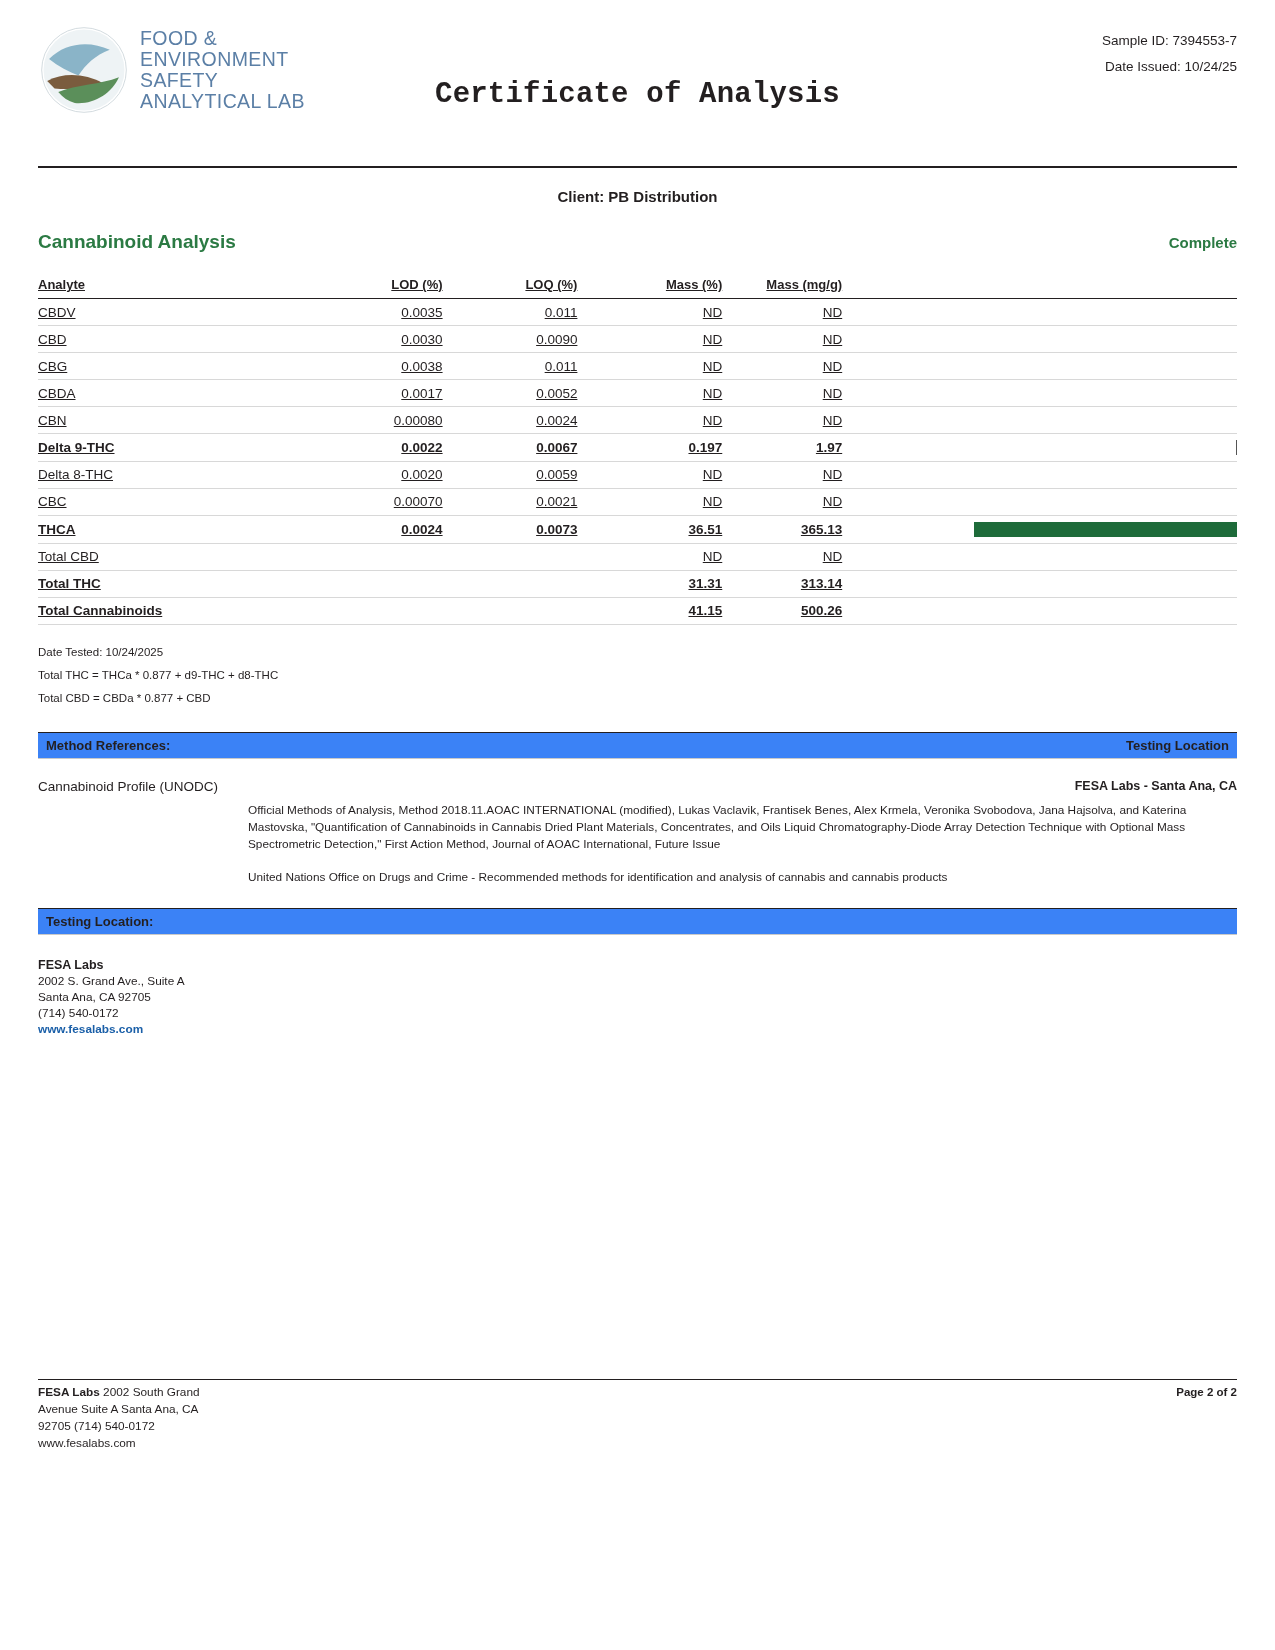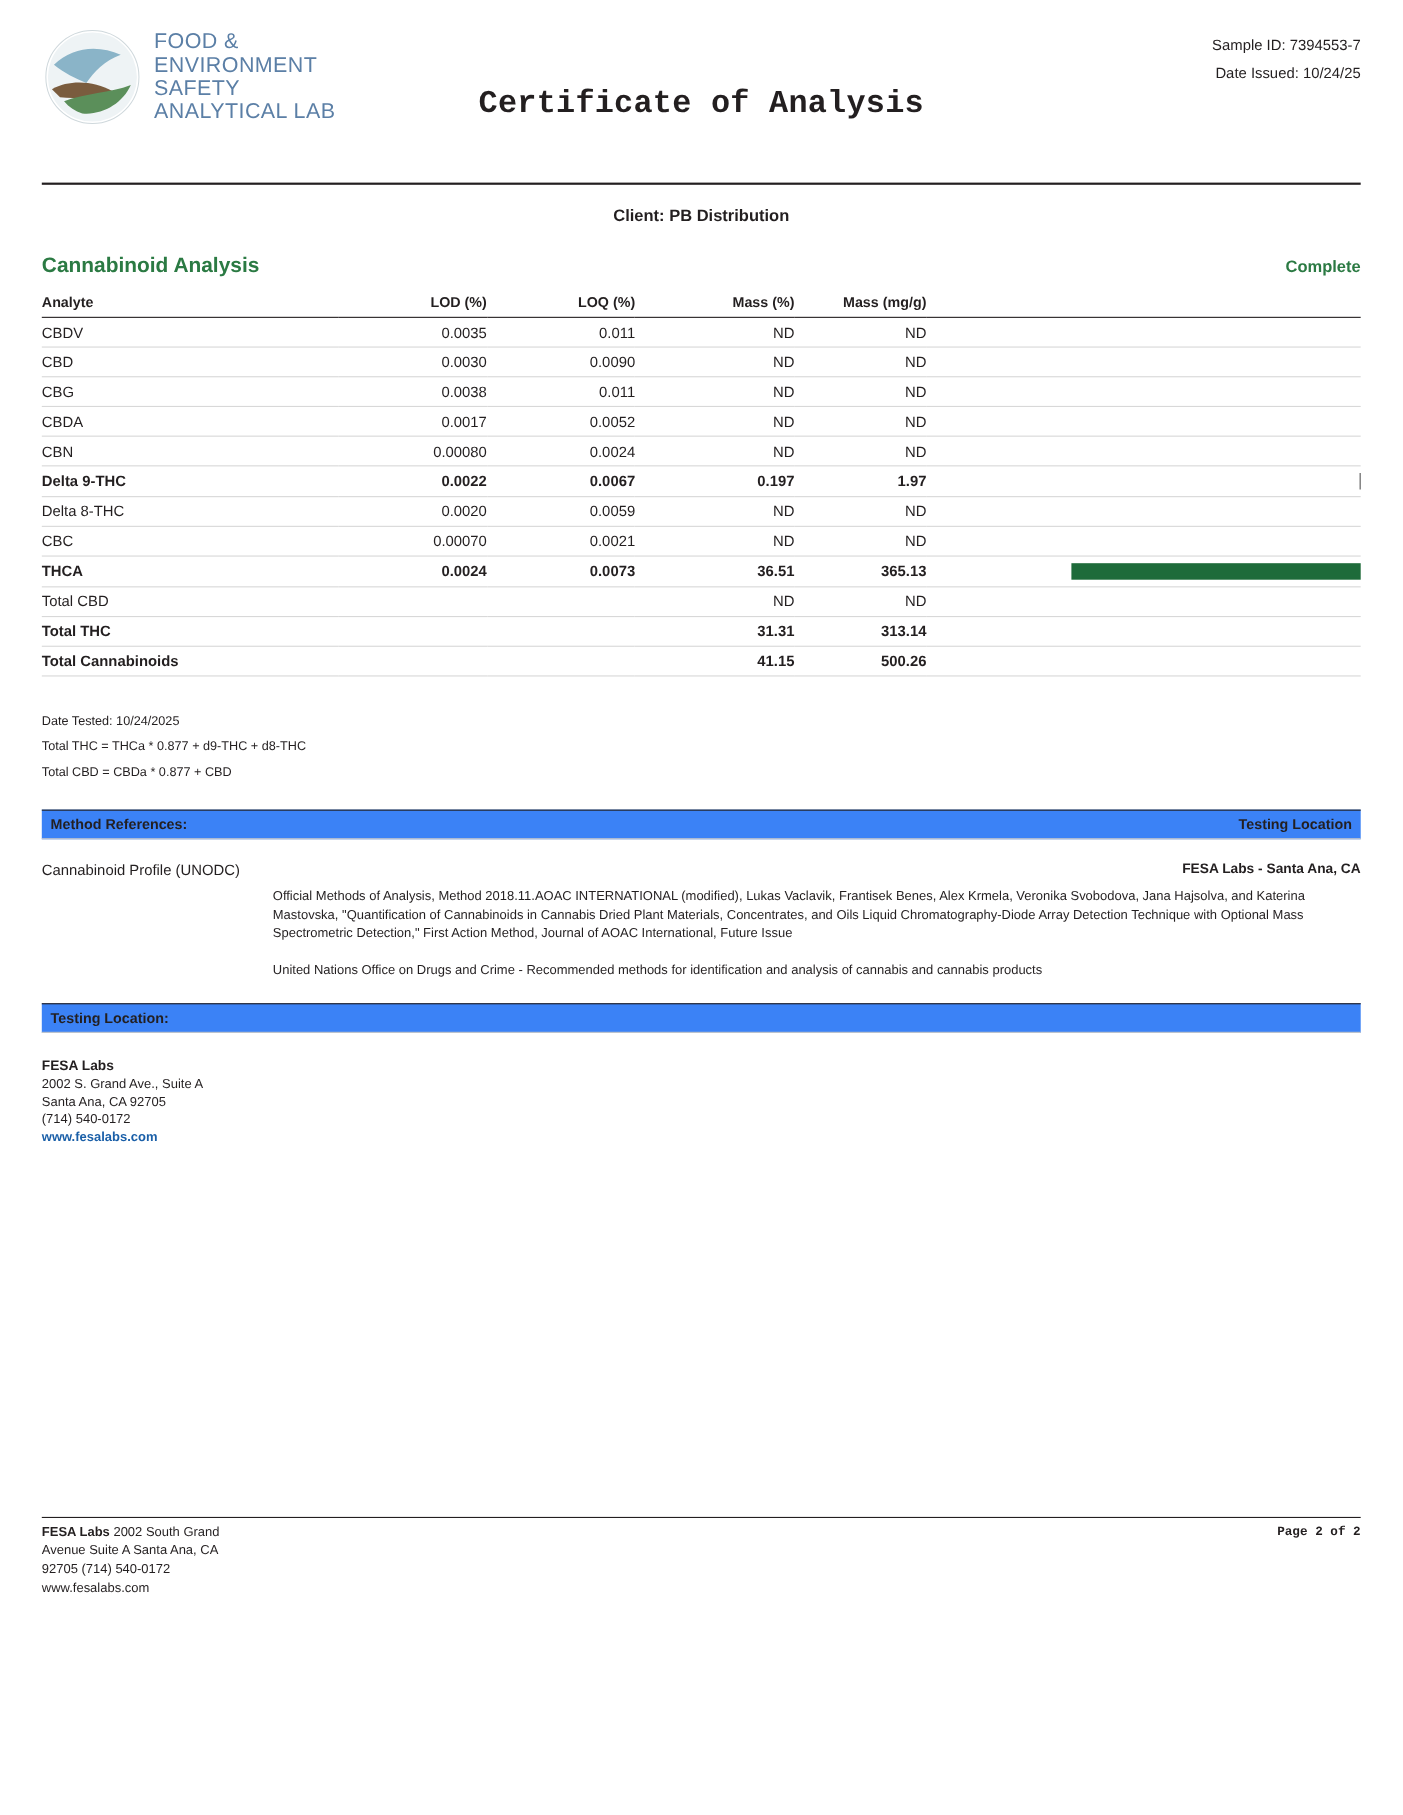--- a/index.html
+++ b/index.html
@@ -100,22 +100,23 @@
   .section-status {
     color: #2b7a43;
     font-size: 15px;
     font-weight: bold;
   }
 
   
   table.results {
     width: 100%;
     border-collapse: collapse;
-    margin-top: 14px;
+    margin-top: 24px;
     font-size: 13.5px;
+    text-decoration: underline;
   }
   table.results th {
     font-size: 13px;
     font-weight: bold;
     text-align: right;
     padding: 0 0 6px 0;
     border-bottom: 1.5px solid #231f20;
     color: #231f20;
     white-space: nowrap;
   }
@@ -146,21 +147,21 @@
   .tick {
     display: inline-block;
     width: 1px;
     height: 15px;
     background: #555;
     vertical-align: middle;
   }
 
   
   .notes {
-    margin-top: 30px;
+    margin-top: 16px;
     font-size: 11.5px;
     line-height: 23px;
     color: #231f20;
   }
 
   
   .grey-band {
     margin-top: 22px;
     background: #3b82f6;
     border-top: 1.5px solid #231f20;
@@ -206,21 +207,21 @@
     right: 38px;
     bottom: 48px;
     border-top: 1.5px solid #231f20;
     padding-top: 4px;
     font-size: 11.8px;
     line-height: 17px;
     display: flex;
     justify-content: space-between;
   }
   .footer .addr b { font-weight: bold; }
-  .footer .page-num { font-weight: bold; font-size: 11.5px; font-family: Liberation Mono, monospace; }
+  .footer .page-num { font-weight: bold; font-size: 11.5px; }
 </style>
 </head>
 <body>
 
 <div class="page">
 
   <div class="header">
     <div class="logo-block">
       <svg class="logo-mark" viewBox="0 0 100 100">
         <circle cx="50" cy="50" r="46" fill="#ffffff" stroke="#cfd8dc" stroke-width="1"></circle>

